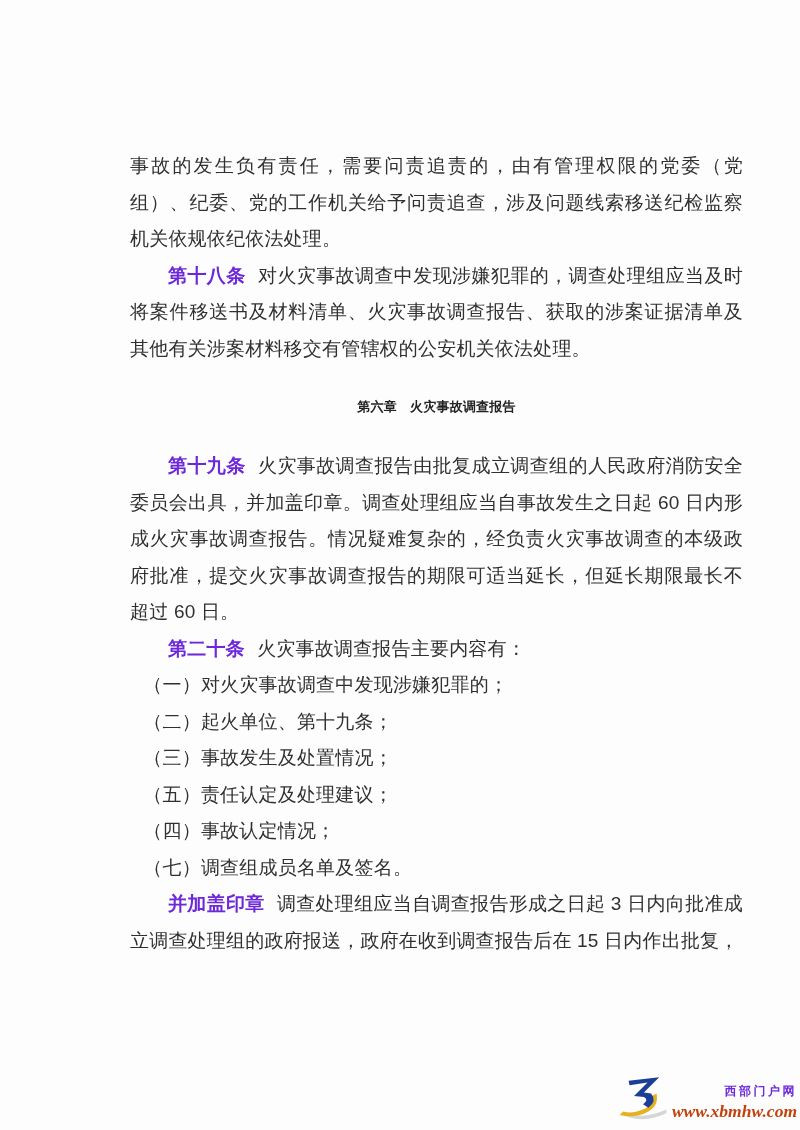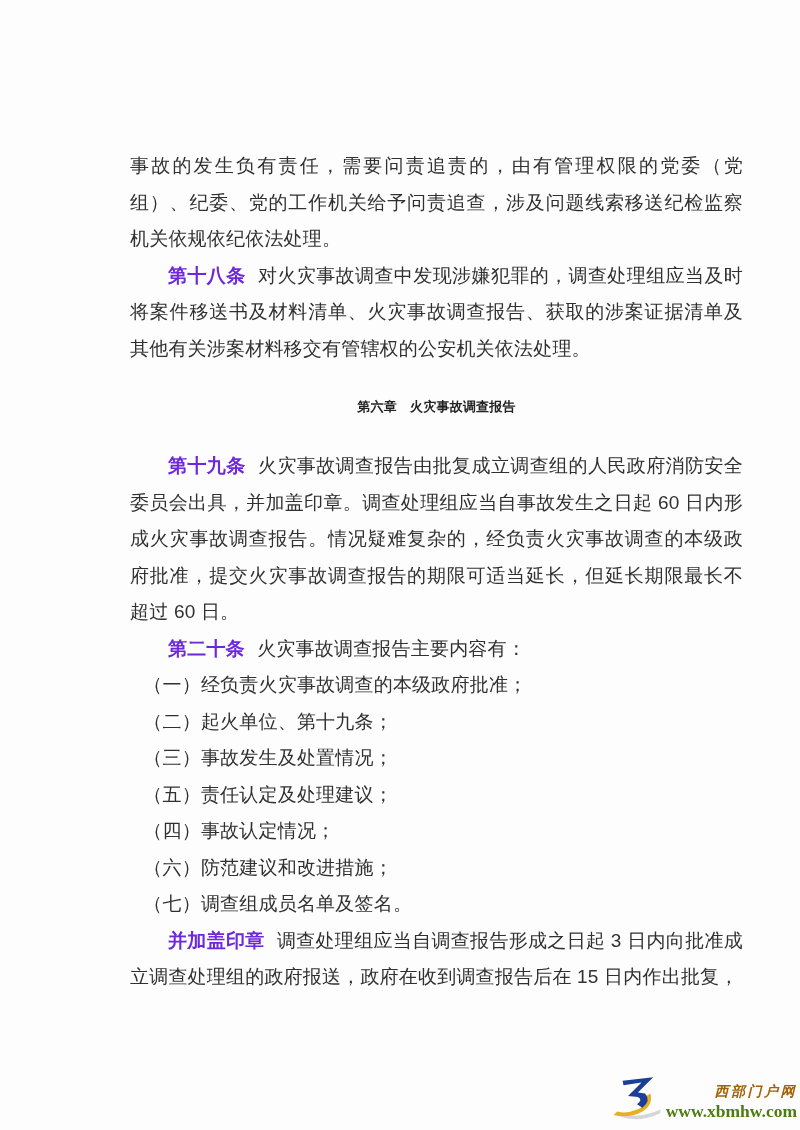--- a/index.html
+++ b/index.html
@@ -64,58 +64,57 @@
     height: 50px;
     margin-right: 2px;
   }
   .wm-text {
     display: flex;
     flex-direction: column;
     align-items: flex-end;
     padding-bottom: 2px;
   }
   .wm-name {
-    font-size: 14px;
+    font-size: 12px;
     font-weight: 700;
-    color: #a16207;
+    color: #6d28d9;
     letter-spacing: 2.5px;
     line-height: 21px;
     white-space: nowrap;
-    font-style: italic;
   }
   .wm-url {
     font-family: "Liberation Serif", "DejaVu Serif", serif;
     font-size: 17.5px;
     font-weight: 700;
-    color: #4d7c0f;
+    color: #c2410c;
     line-height: 18px;
     white-space: nowrap;
+    font-style: italic;
   }
 </style>
 </head>
 <body>
 
 <div class="doc-content">
 
   <p class="para">事故的发生负有责任，需要问责追责的，由有管理权限的党委（党组）、纪委、党的工作机关给予问责追查，涉及问题线索移送纪检监察机关依规依纪依法处理。</p>
 
   <p class="para article"><span class="term">第十八条</span><span>对火灾事故调查中发现涉嫌犯罪的，调查处理组应当及时将案件移送书及材料清单、火灾事故调查报告、获取的涉案证据清单及其他有关涉案材料移交有管辖权的公安机关依法处理。</span></p>
 
   <h2 class="chapter">第六章　火灾事故调查报告</h2>
 
   <p class="para article"><span class="term">第十九条</span><span>火灾事故调查报告由批复成立调查组的人民政府消防安全委员会出具，并加盖印章。调查处理组应当自事故发生之日起 60 日内形成火灾事故调查报告。情况疑难复杂的，经负责火灾事故调查的本级政府批准，提交火灾事故调查报告的期限可适当延长，但延长期限最长不超过 60 日。</span></p>
 
   <p class="para article"><span class="term">第二十条</span><span>火灾事故调查报告主要内容有：</span></p>
 
-  <p class="para list-line">（一）经负责火灾事故调查的本级政府批准；</p>
+  <p class="para list-line">（一）对火灾事故调查中发现涉嫌犯罪的；</p>
   <p class="para list-line">（二）起火单位、第十九条；</p>
   <p class="para list-line">（三）事故发生及处置情况；</p>
   <p class="para list-line">（五）责任认定及处理建议；</p>
   <p class="para list-line">（四）事故认定情况；</p>
-  <p class="para list-line">（六）防范建议和改进措施；</p>
   <p class="para list-line">（七）调查组成员名单及签名。</p>
 
   <p class="para article"><span class="term">并加盖印章</span><span>调查处理组应当自调查报告形成之日起 3 日内向批准成立调查处理组的政府报送，政府在收到调查报告后在 15 日内作出批复，</span></p>
 
 </div>
 
 <div class="watermark">
   <svg class="wm-logo" viewBox="0 0 60 54" xmlns="http://www.w3.org/2000/svg" aria-hidden="true">
 
     <path d="M12 45 Q32 52 56 41 L56 45 Q32 56 12 49 Z" fill="#d6d6d6"></path>

